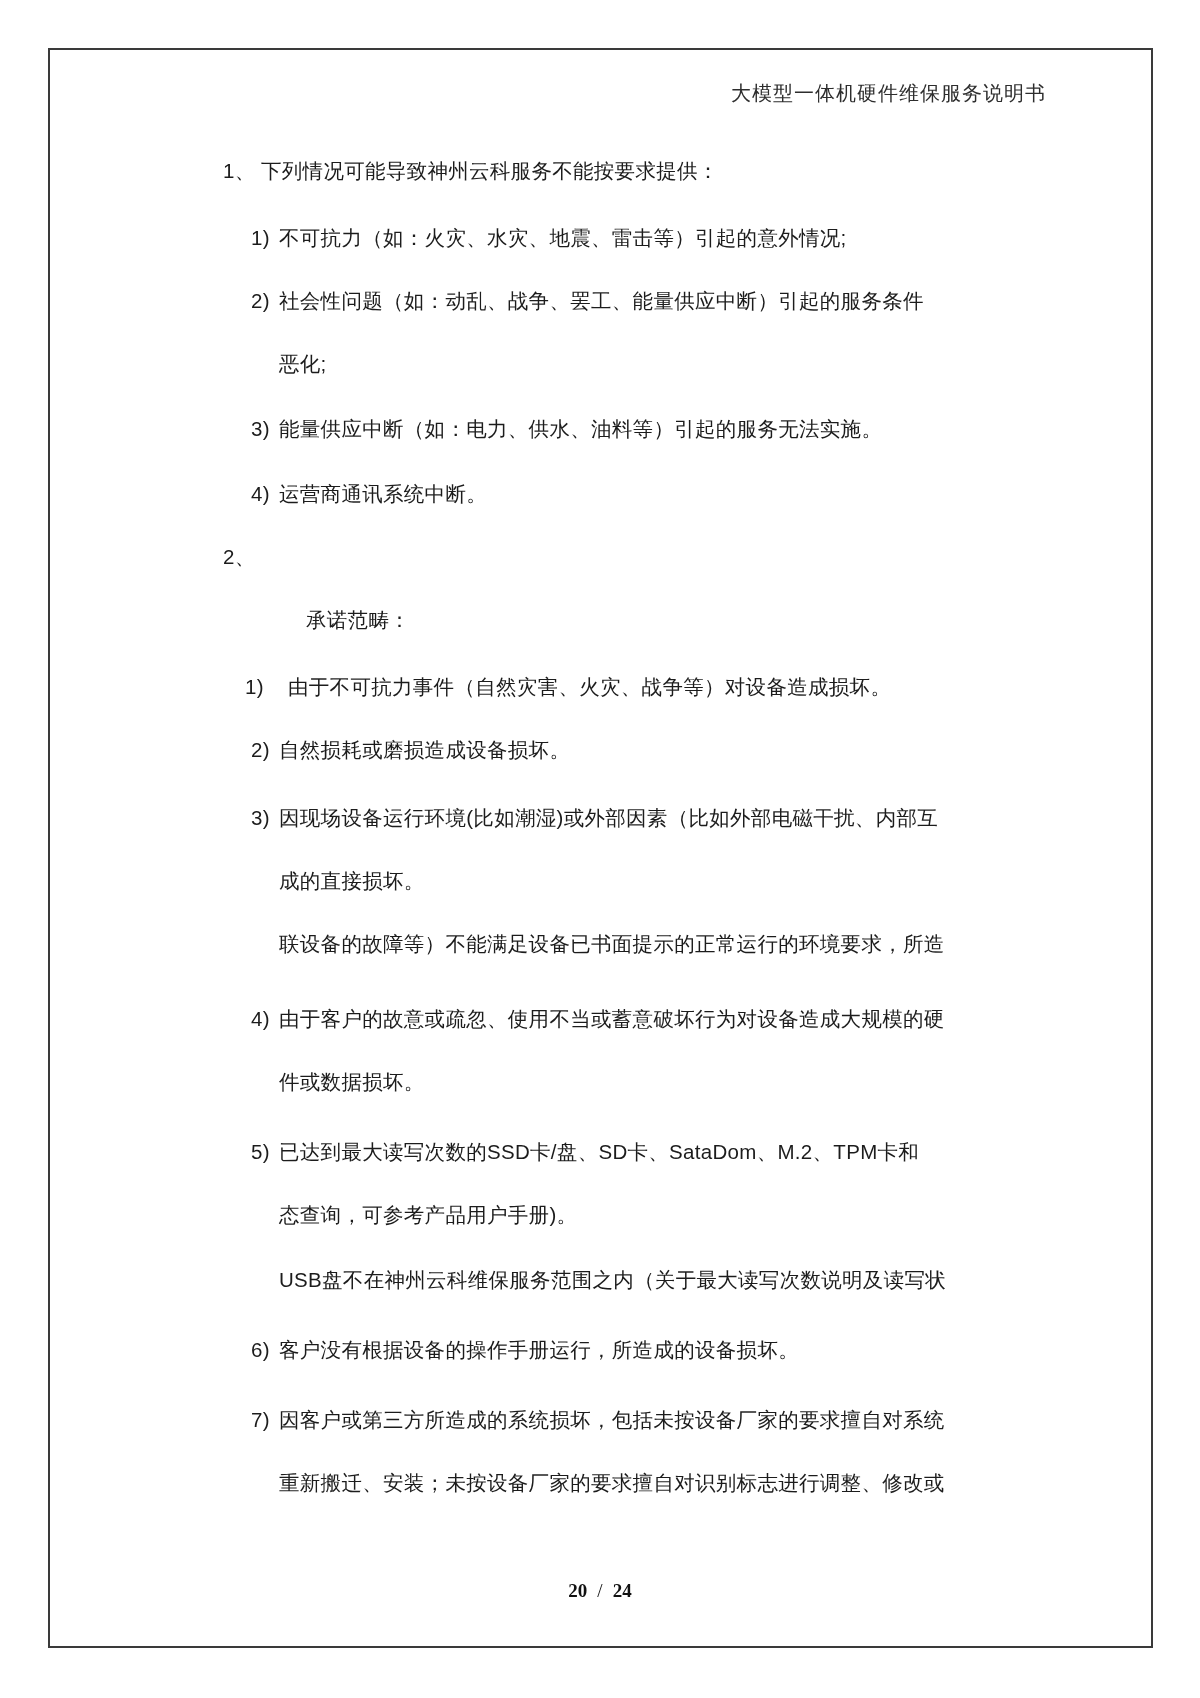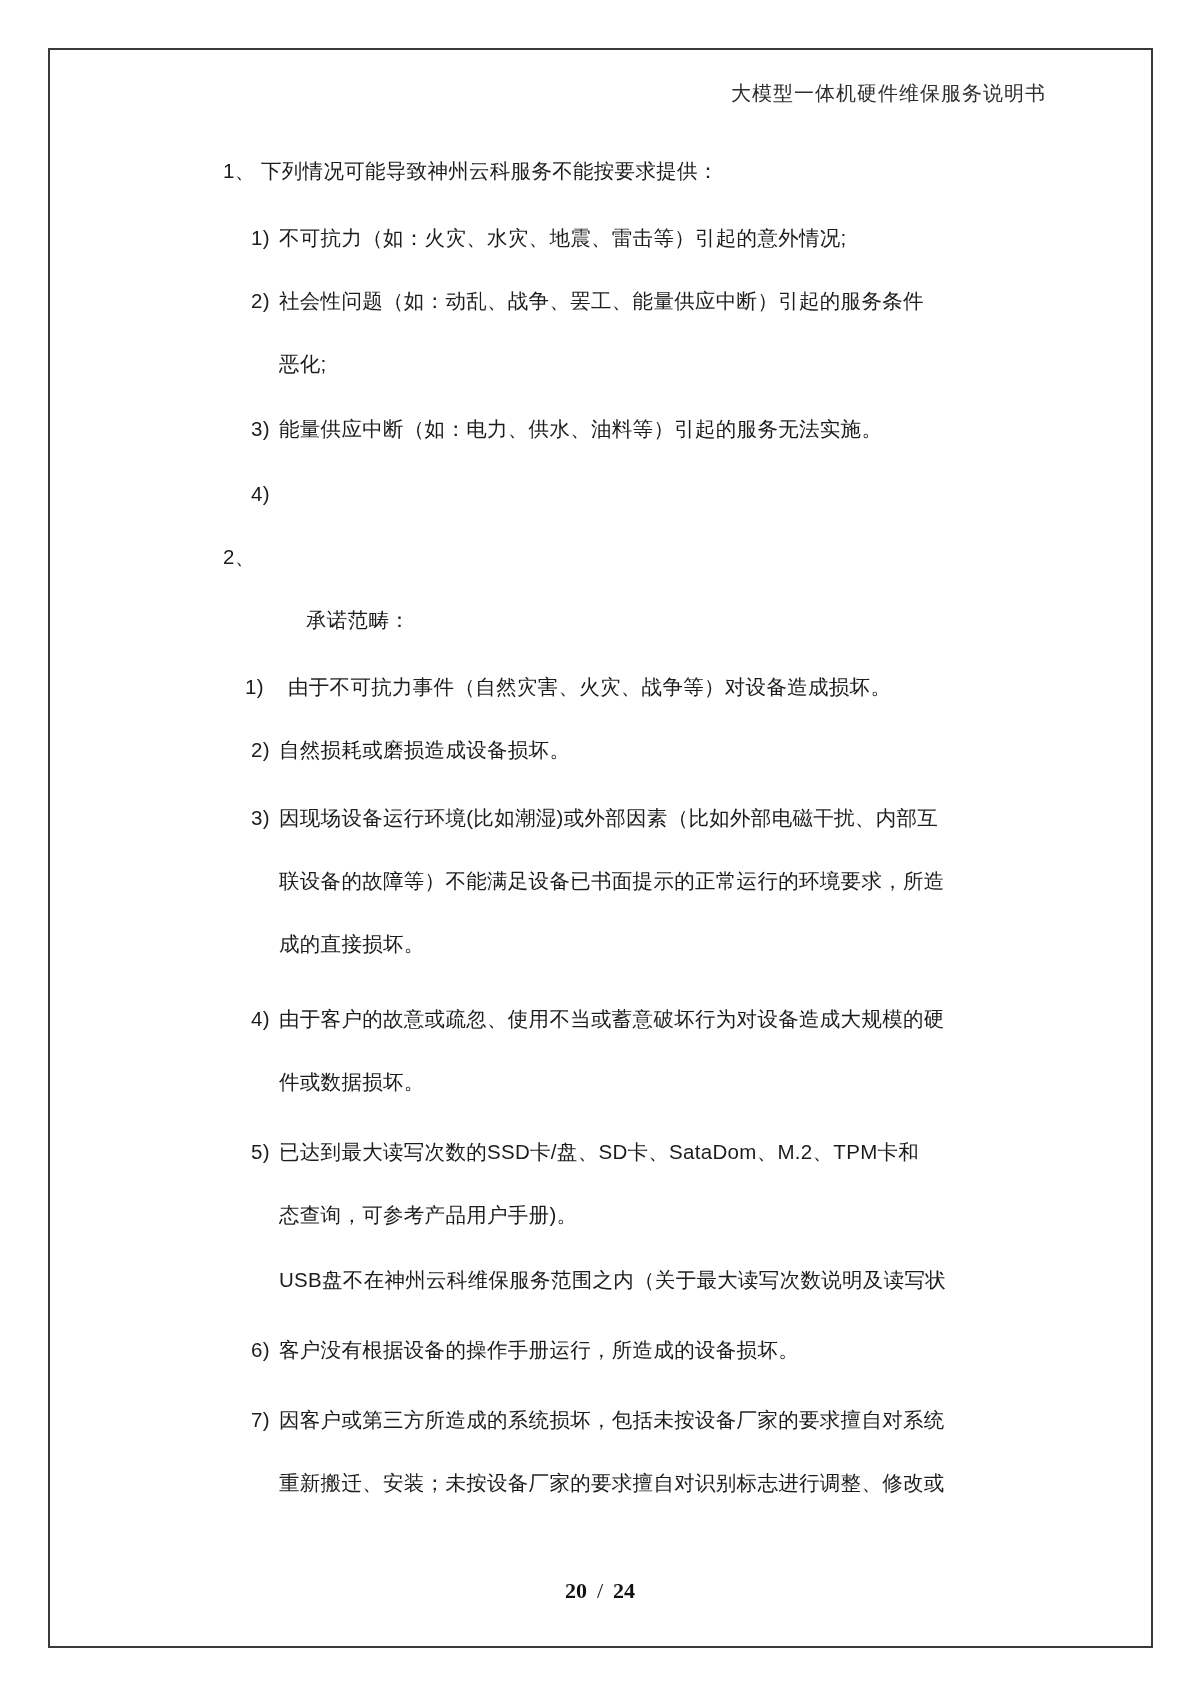--- a/index.html
+++ b/index.html
@@ -51,21 +51,21 @@
   .n2  .txt { left: 279px; }
   .n2w .num { left: 245px; }
   .n2w .txt { left: 288px; }
   .t2  .txt { left: 279px; }
   .doc-footer {
     position: absolute;
     top: 1576px; left: 0;
     width: 1200px;
     text-align: center;
     font-family: "Liberation Serif", serif;
-    font-size: 22px;
+    font-size: 19px;
     color: #111111;
     line-height: 30px;
   }
   .doc-footer .pg { font-weight: bold; }
   .doc-footer .sep { font-weight: normal; padding: 0 10px; }
 </style>
 </head>
 <body>
 
 <div class="page-border"></div>
@@ -87,44 +87,45 @@
     </div>
     <div class="row t2">
       <span class="txt">恶化;</span>
     </div>
     <div class="row n2" style="margin-top: 2px;">
       <span class="num">3)</span>
       <span class="txt">能量供应中断（如：电力、供水、油料等）引起的服务无法实施。</span>
     </div>
     <div class="row n2" style="margin-top: 2px;">
       <span class="num">4)</span>
+      <span class="txt">运营商通讯系统中断。</span>
     </div>
     <div class="row n1">
       <span class="num">2、</span>
     </div>
     <div class="row t1">
       <span class="txt">承诺范畴：</span>
     </div>
     <div class="row n2w" style="margin-top: 4px;">
       <span class="num">1)</span>
       <span class="txt">由于不可抗力事件（自然灾害、火灾、战争等）对设备造成损坏。</span>
     </div>
     <div class="row n2">
       <span class="num">2)</span>
       <span class="txt">自然损耗或磨损造成设备损坏。</span>
     </div>
     <div class="row n2" style="margin-top: 5px;">
       <span class="num">3)</span>
       <span class="txt">因现场设备运行环境(比如潮湿)或外部因素（比如外部电磁干扰、内部互</span>
     </div>
     <div class="row t2">
-      <span class="txt">联设备的故障等）不能满足设备已书面提示的正常运行的环境要求，所造</span>
+      <span class="txt">成的直接损坏。</span>
     </div>
     <div class="row t2">
-      <span class="txt">成的直接损坏。</span>
+      <span class="txt">联设备的故障等）不能满足设备已书面提示的正常运行的环境要求，所造</span>
     </div>
     <div class="row n2" style="margin-top: 12px;">
       <span class="num">4)</span>
       <span class="txt">由于客户的故意或疏忽、使用不当或蓄意破坏行为对设备造成大规模的硬</span>
     </div>
     <div class="row t2">
       <span class="txt">件或数据损坏。</span>
     </div>
     <div class="row n2" style="margin-top: 7px;">
       <span class="num">5)</span>

